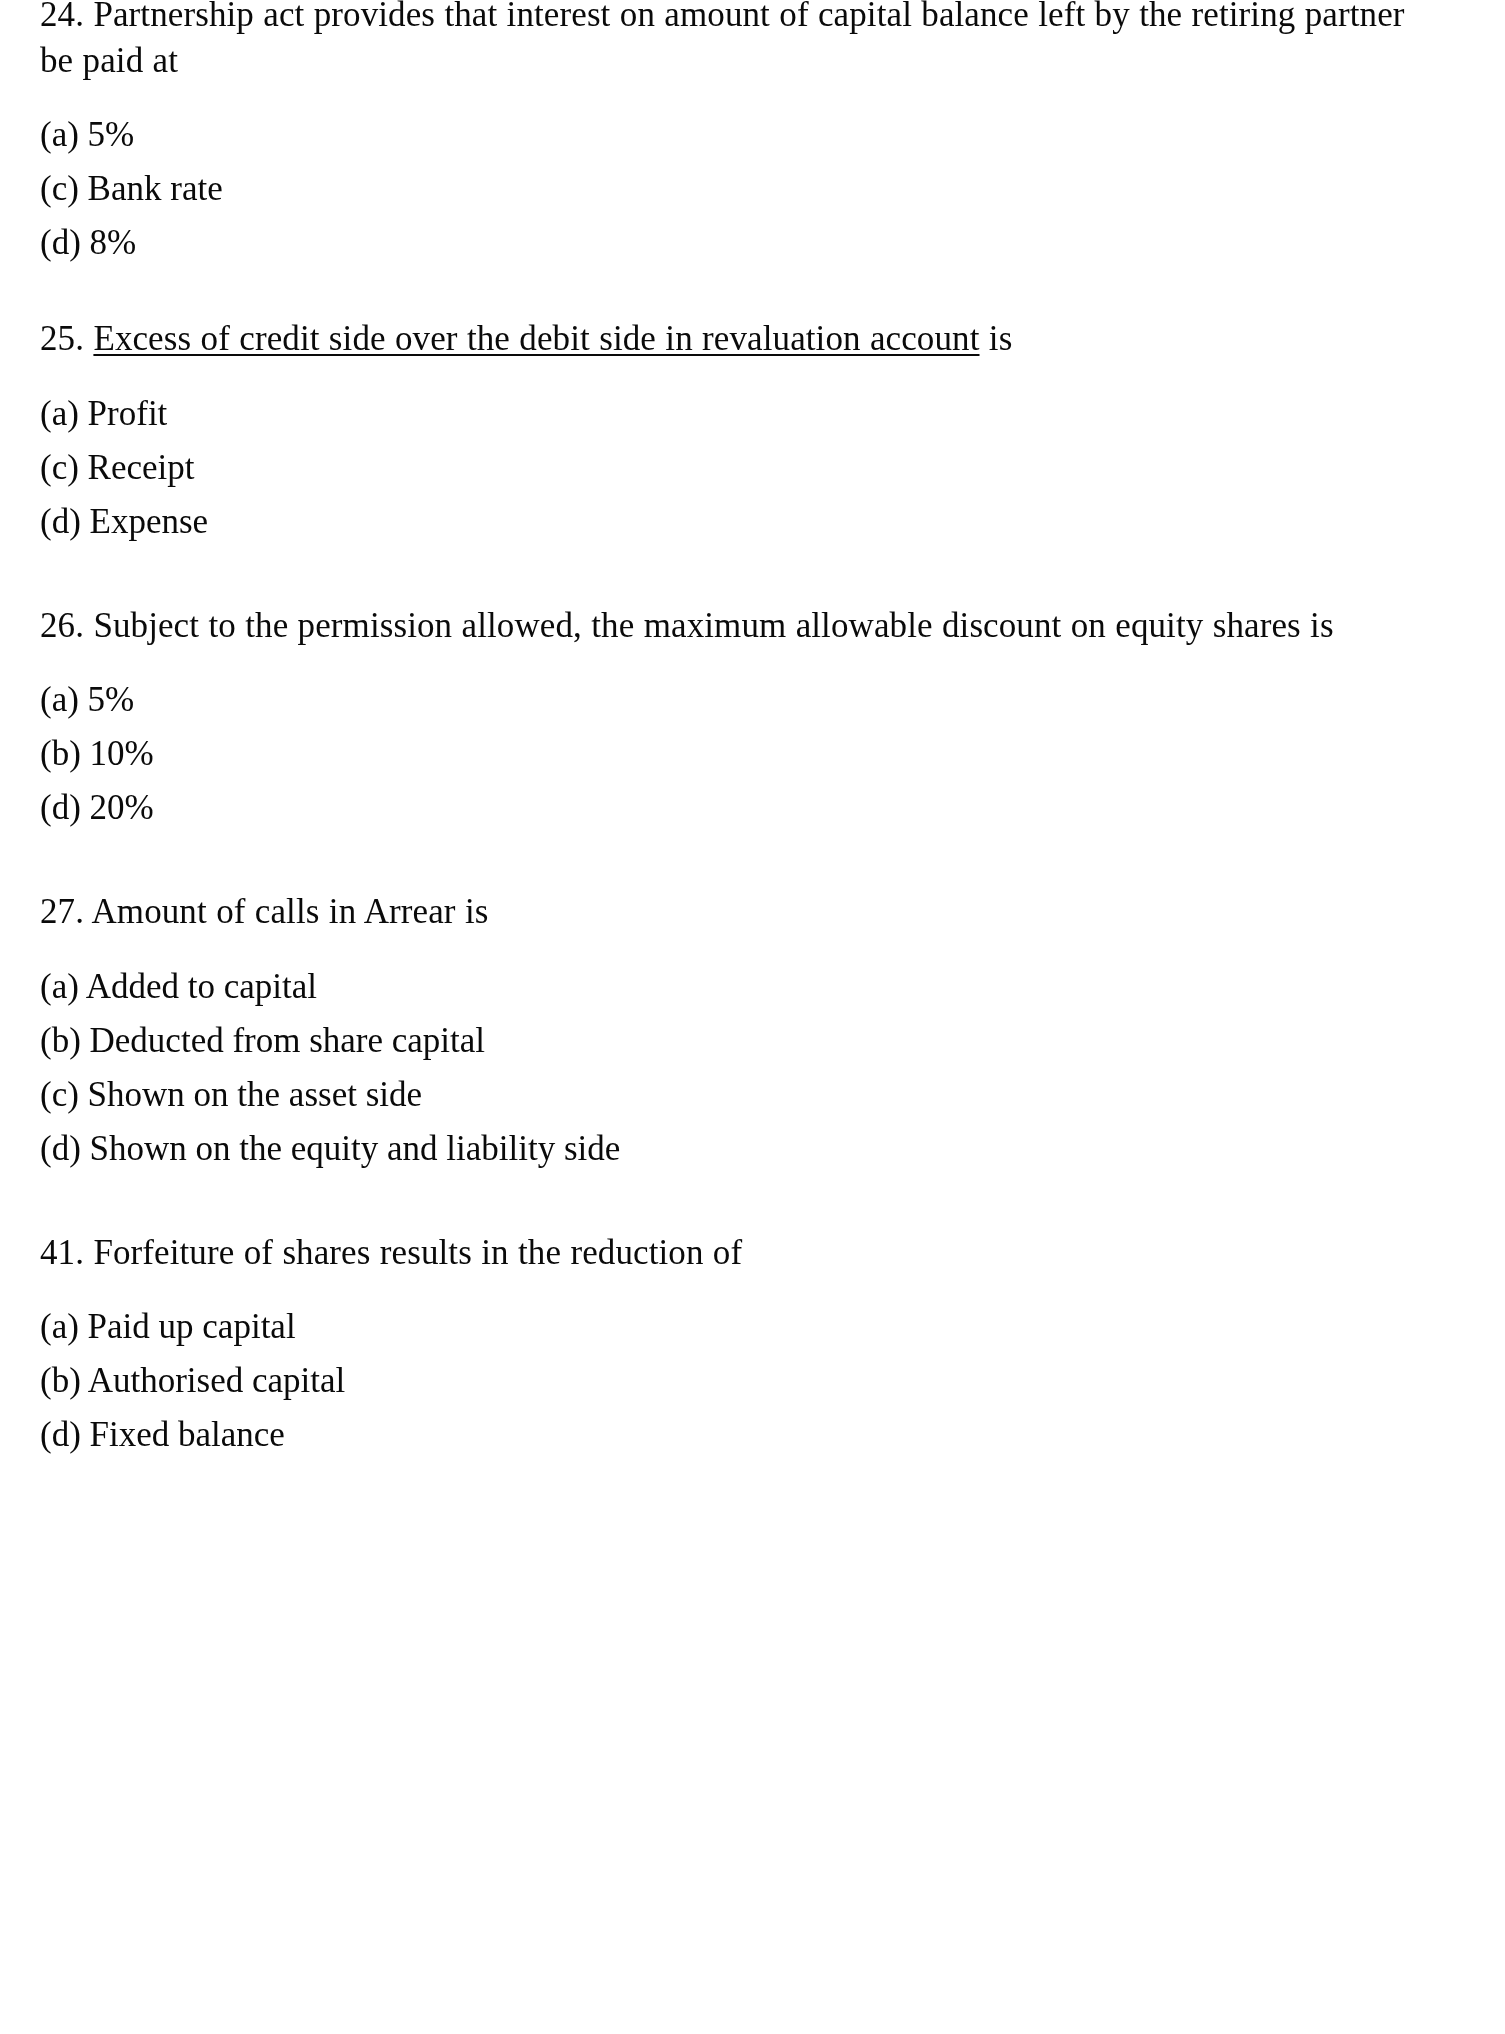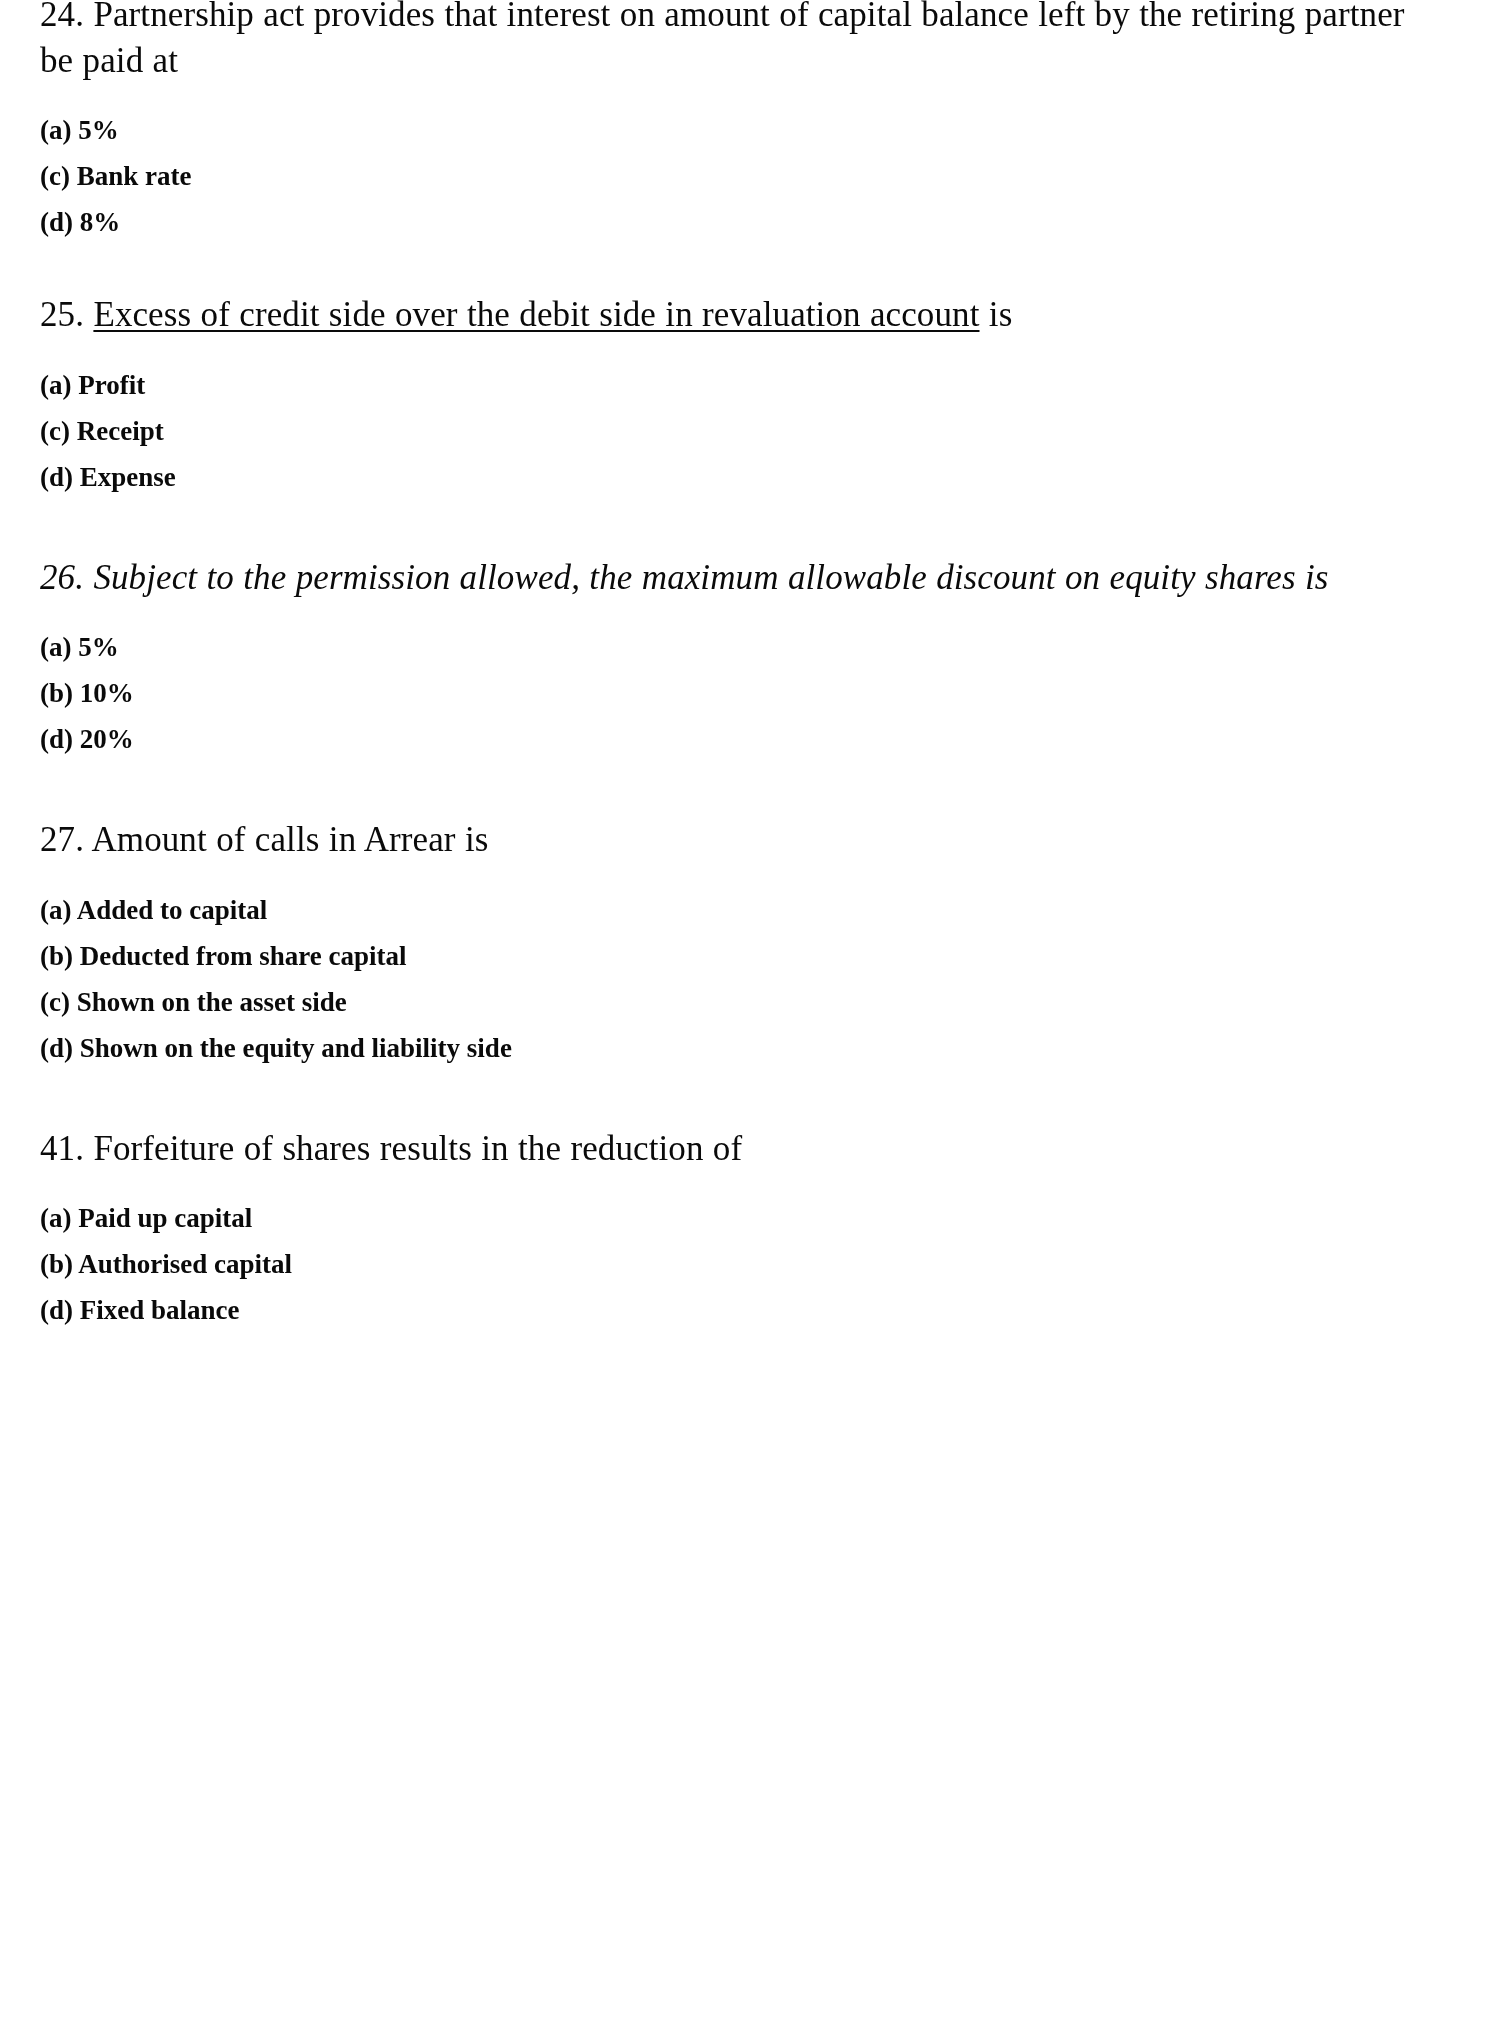--- a/index.html
+++ b/index.html
@@ -41,40 +41,39 @@
     font-size: 35px;
     line-height: 1.30;
     margin: 0 0 34px 0;
     text-align: left;
     letter-spacing: 0.1px;
     word-spacing: 0.5px;
   }
 
   
   .q-stem.wrap-retiring { max-width: 1388px; }
-  .q-stem.wrap-shares   { max-width: 1390px; font-style: italic; }
+  .q-stem.wrap-shares   { max-width: 1390px; }
 
   .q-underline {
     text-decoration: underline;
     text-decoration-thickness: 2px;
     text-underline-offset: 4px;
   }
 
   .options {
     list-style: none;
     margin: 0;
     padding: 0;
   }
 
   .option {
-    font-size: 27px;
+    font-size: 35px;
     line-height: 1.0;
     margin: 0 0 19px 0;
     white-space: nowrap;
-    font-weight: bold;
   }
 
   .option:last-child {
     margin-bottom: 0;
   }
 
   .opt-label {
     display: inline;
   }
 

